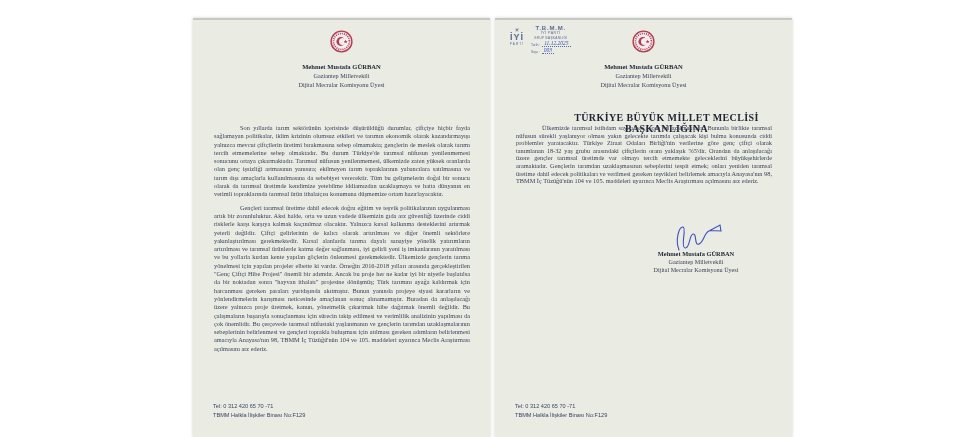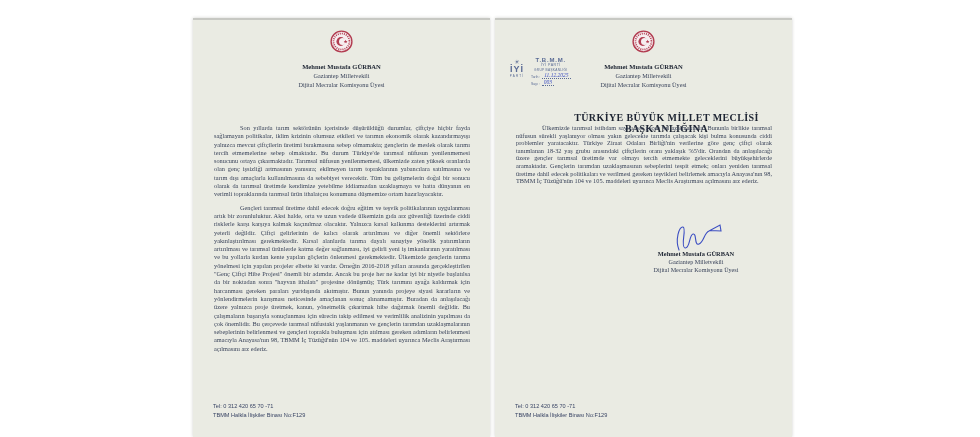--- a/index.html
+++ b/index.html
@@ -28,21 +28,21 @@
   .heading-right { top:92px; font-size:10px;padding-left:46px; }
 
   .body-text { position:absolute; left:21px; right:20px; text-align:justify;
                color:#39435a; }
   .body-left  { top:104px; font-size:6.3px; line-height:8.3px; }
   .body-right { top:104px; font-size:6.3px; line-height:7.6px; }
   .body-text p { text-indent:26px; margin-bottom:5px; }
 
   
   .stamp { position:absolute; top:5px; left:12px; display:flex; gap:4px;
-           color:#5a6b95;margin-top:32px; }
+           color:#5a6b95; }
   .stamp-logo { display:flex; flex-direction:column; align-items:center; width:20px; padding-top:2px; }
   .stamp-sun { font-size:6px; line-height:6px; color:#5a6b95; }
   .stamp-iyi { font-size:9px; font-weight:bold; letter-spacing:1px; line-height:9px;
                font-family:"Liberation Sans", sans-serif; }
   .stamp-parti { font-size:3px; letter-spacing:1.2px; line-height:4px;
                  font-family:"Liberation Sans", sans-serif; }
   .stamp-text { display:flex; flex-direction:column; align-items:center;
                 font-family:"Liberation Sans", sans-serif; }
   .stamp-org { font-size:6px; font-weight:bold; letter-spacing:0.8px; line-height:6px; }
   .stamp-party { font-size:3.6px; letter-spacing:0.5px; line-height:4.5px; }

